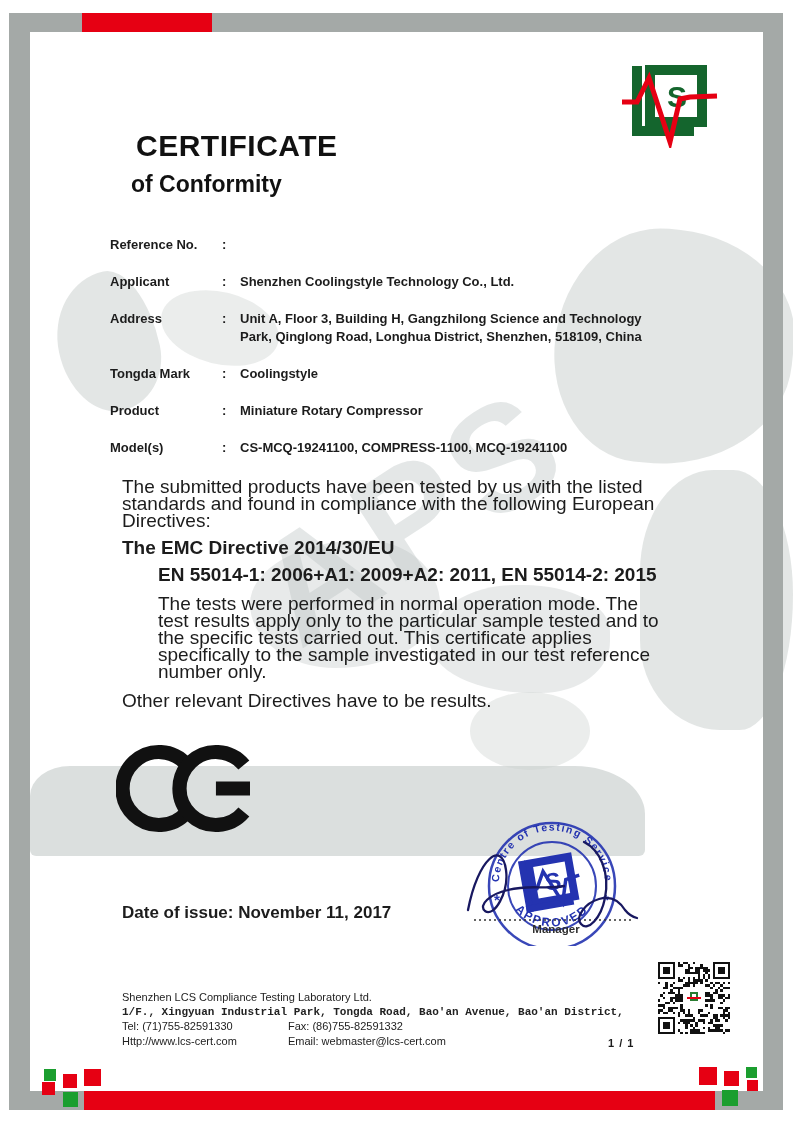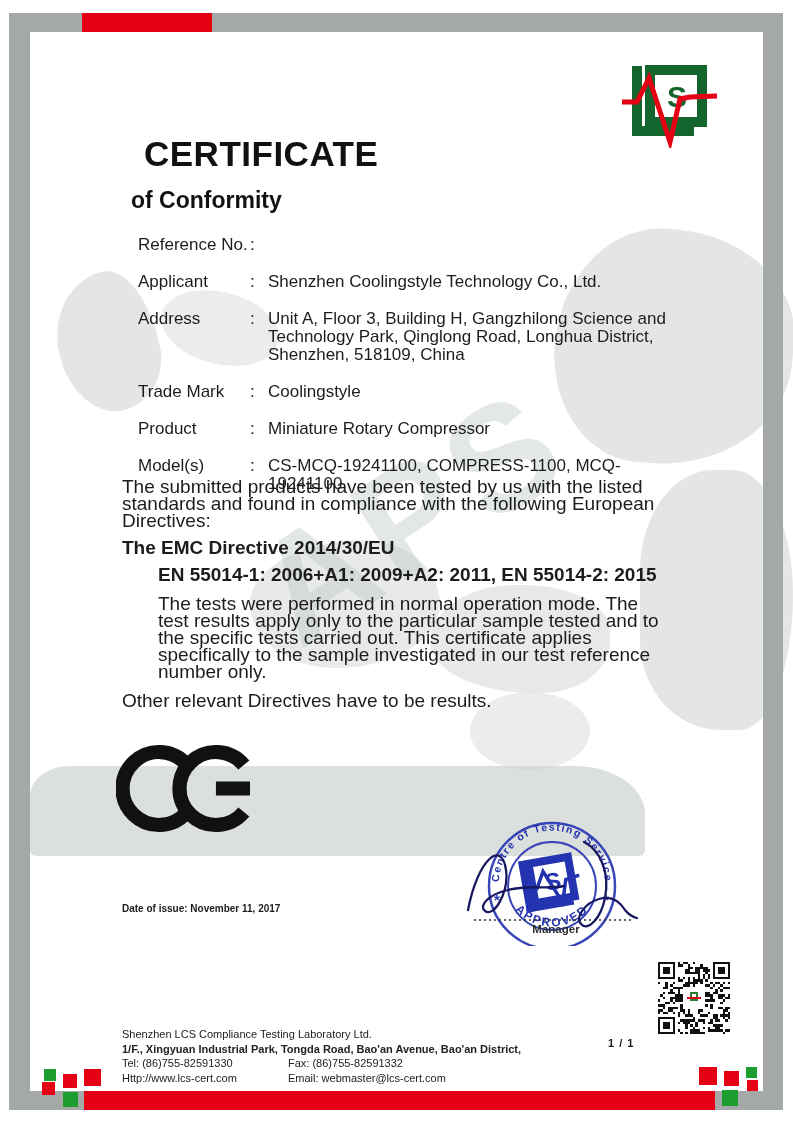--- a/index.html
+++ b/index.html
@@ -27,38 +27,38 @@
   .fr-bottom{left:30px;top:1091px;width:733px;height:19px;}
   .redbar{position:absolute;background:#e60013;z-index:2;}
   .red-top{left:82px;top:13px;width:130px;height:19px;}
   .red-bottom{left:84px;top:1091px;width:631px;height:19px;}
   .sq{position:absolute;z-index:3;}
 
   
   .content{position:absolute;inset:0;z-index:2;}
   .logo-svg{position:absolute;left:620px;top:56px;}
   .title-block{position:absolute;left:128px;top:120px;}
-  .title-block h1{margin:16px;font-size:35px;line-height:36px;font-weight:bold;letter-spacing:.5px;color:#111;}
+  .title-block h1{margin:8px;font-size:30px;line-height:36px;font-weight:bold;letter-spacing:.5px;color:#111;}
   .title-block h2{margin:3px 0 0 3px;font-size:23px;line-height:24px;font-weight:bold;color:#111;}
 
-  .fields{position:absolute;left:138px;top:236px;width:545px;font-size:17px;line-height:18px;font-weight:normal;}
+  .fields{position:absolute;left:110px;top:236px;width:545px;font-size:13px;line-height:18px;font-weight:bold;}
   .frow{display:grid;grid-template-columns:112px 18px 1fr;margin-bottom:19px;}
 
   .paras{position:absolute;left:122px;top:478px;width:550px;font-size:19px;line-height:17px;}
   .paras p{margin:0 0 10px 0;}
   .paras p.b{font-weight:bold;}
   .paras p.m12{margin-bottom:12px;padding-left:36px;}
 
   .ce-svg{position:absolute;left:116px;top:744px;}
-  .date-line{position:absolute;left:122px;top:903px;font-size:10px;font-weight:bold;}
+  .date-line{position:absolute;left:122px;top:903px;font-size:17px;font-weight:bold;}
   .stamp-svg{position:absolute;left:460px;top:806px;}
-  .footer{position:absolute;left:122px;top:990px;font-size:11px;line-height:14.5px;color:#222;margin-top:37px;}
+  .footer{position:absolute;left:122px;top:990px;font-size:11px;line-height:14.5px;color:#222;}
   .f-row{display:flex;}
   .f-row .c1{width:166px;}
-  .f-bold{font-weight:bold;}
+  .f-bold{font-weight:bold;font-family:Liberation Mono, monospace;}
   .qr-svg{position:absolute;left:658px;top:962px;}
   .page-num{position:absolute;left:608px;top:1037px;font-size:11px;font-weight:bold;letter-spacing:1px;}
 </style>
 </head>
 <body>
 
 <div class="sheet">
 
   <div>
     <div class="blob b1"></div>
@@ -114,21 +114,21 @@
         <span>Applicant</span>
         <span>:</span>
         <span>Shenzhen Coolingstyle Technology Co., Ltd.</span>
       </div>
       <div class="frow">
         <span>Address</span>
         <span>:</span>
         <span>Unit A, Floor 3, Building H, Gangzhilong Science and Technology Park, Qinglong Road, Longhua District, Shenzhen, 518109, China</span>
       </div>
       <div class="frow">
-        <span>Trade Mark</span>
+        <span>Tongda Mark</span>
         <span>:</span>
         <span>Coolingstyle</span>
       </div>
       <div class="frow">
         <span>Product</span>
         <span>:</span>
         <span>Miniature Rotary Compressor</span>
       </div>
       <div class="frow">
         <span>Model(s)</span>
@@ -180,21 +180,21 @@
       <g>
         <path d="M8 104 C 18 52 42 34 46 64 C 49 86 34 112 25 105 C 18 99 30 88 48 84 C 72 78 84 84 104 80" fill="none" stroke="#181860" stroke-width="2.3" stroke-linecap="round"></path>
         <path d="M124 36 C 140 44 150 66 145 92 C 141 112 128 126 121 118 C 115 111 125 97 139 93 C 152 89 160 96 165 104 C 169 109 173 111 177 112" fill="none" stroke="#181860" stroke-width="2.3" stroke-linecap="round"></path>
       </g>
     </svg>
 
     <div class="footer">
       <div>Shenzhen LCS Compliance Testing Laboratory Ltd.</div>
       <div class="f-bold">1/F., Xingyuan Industrial Park, Tongda Road, Bao'an Avenue, Bao'an District,</div>
       <div class="f-row">
-        <span class="c1">Tel: (86)755-82591330</span>
+        <span class="c1">Tel: (71)755-82591330</span>
         <span>Fax: (86)755-82591332</span>
       </div>
       <div class="f-row">
         <span class="c1">Http://www.lcs-cert.com</span>
         <span>Email: webmaster@lcs-cert.com</span>
       </div>
     </div>
 
     <svg id="qr-code" class="qr-svg" width="72" height="72" viewBox="0 0 29 29" shape-rendering="crispEdges">
         <rect x="0" y="0" width="29" height="29" fill="#fff"></rect>

